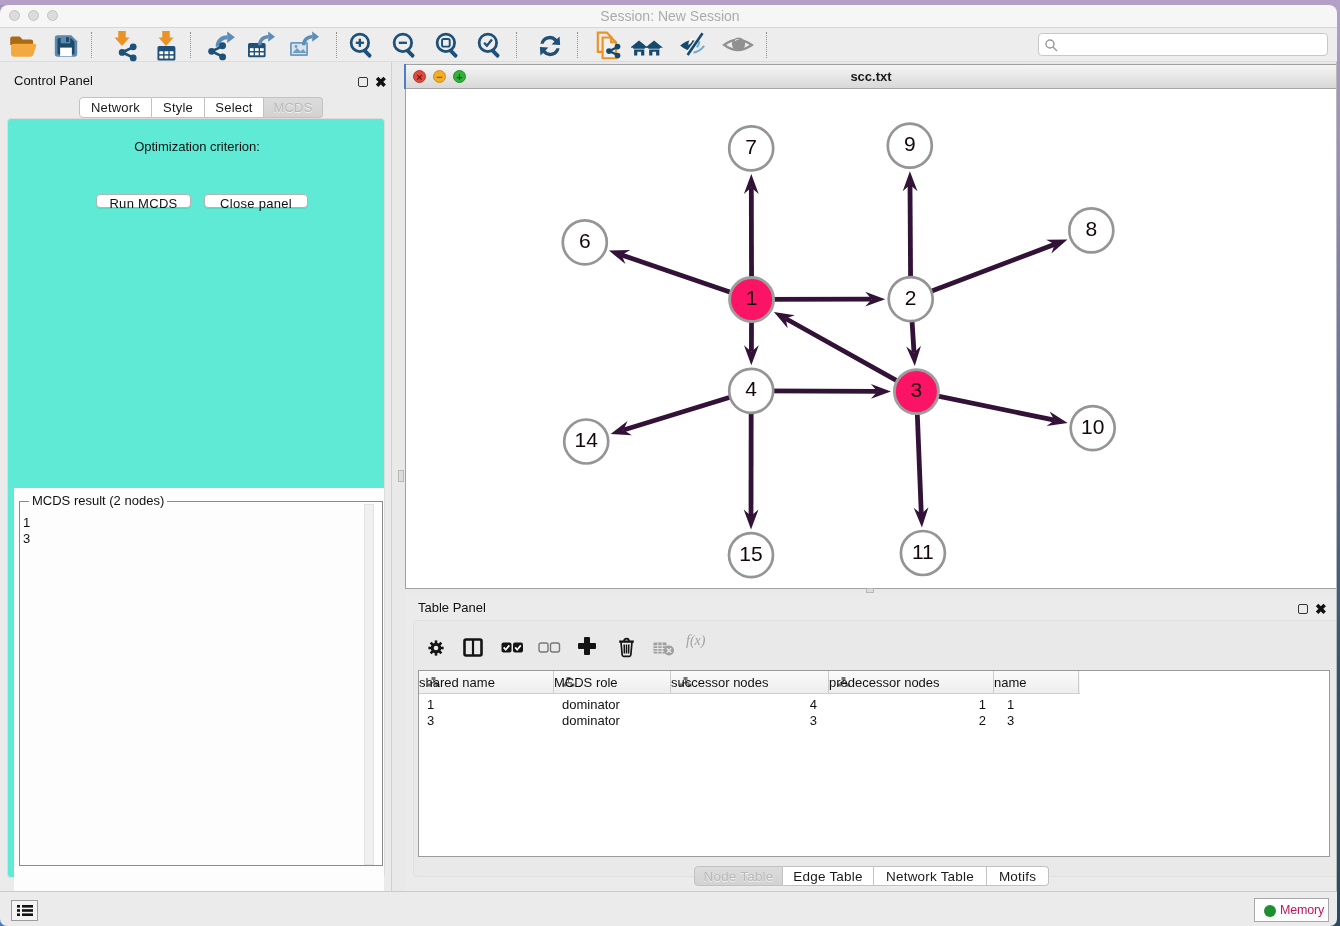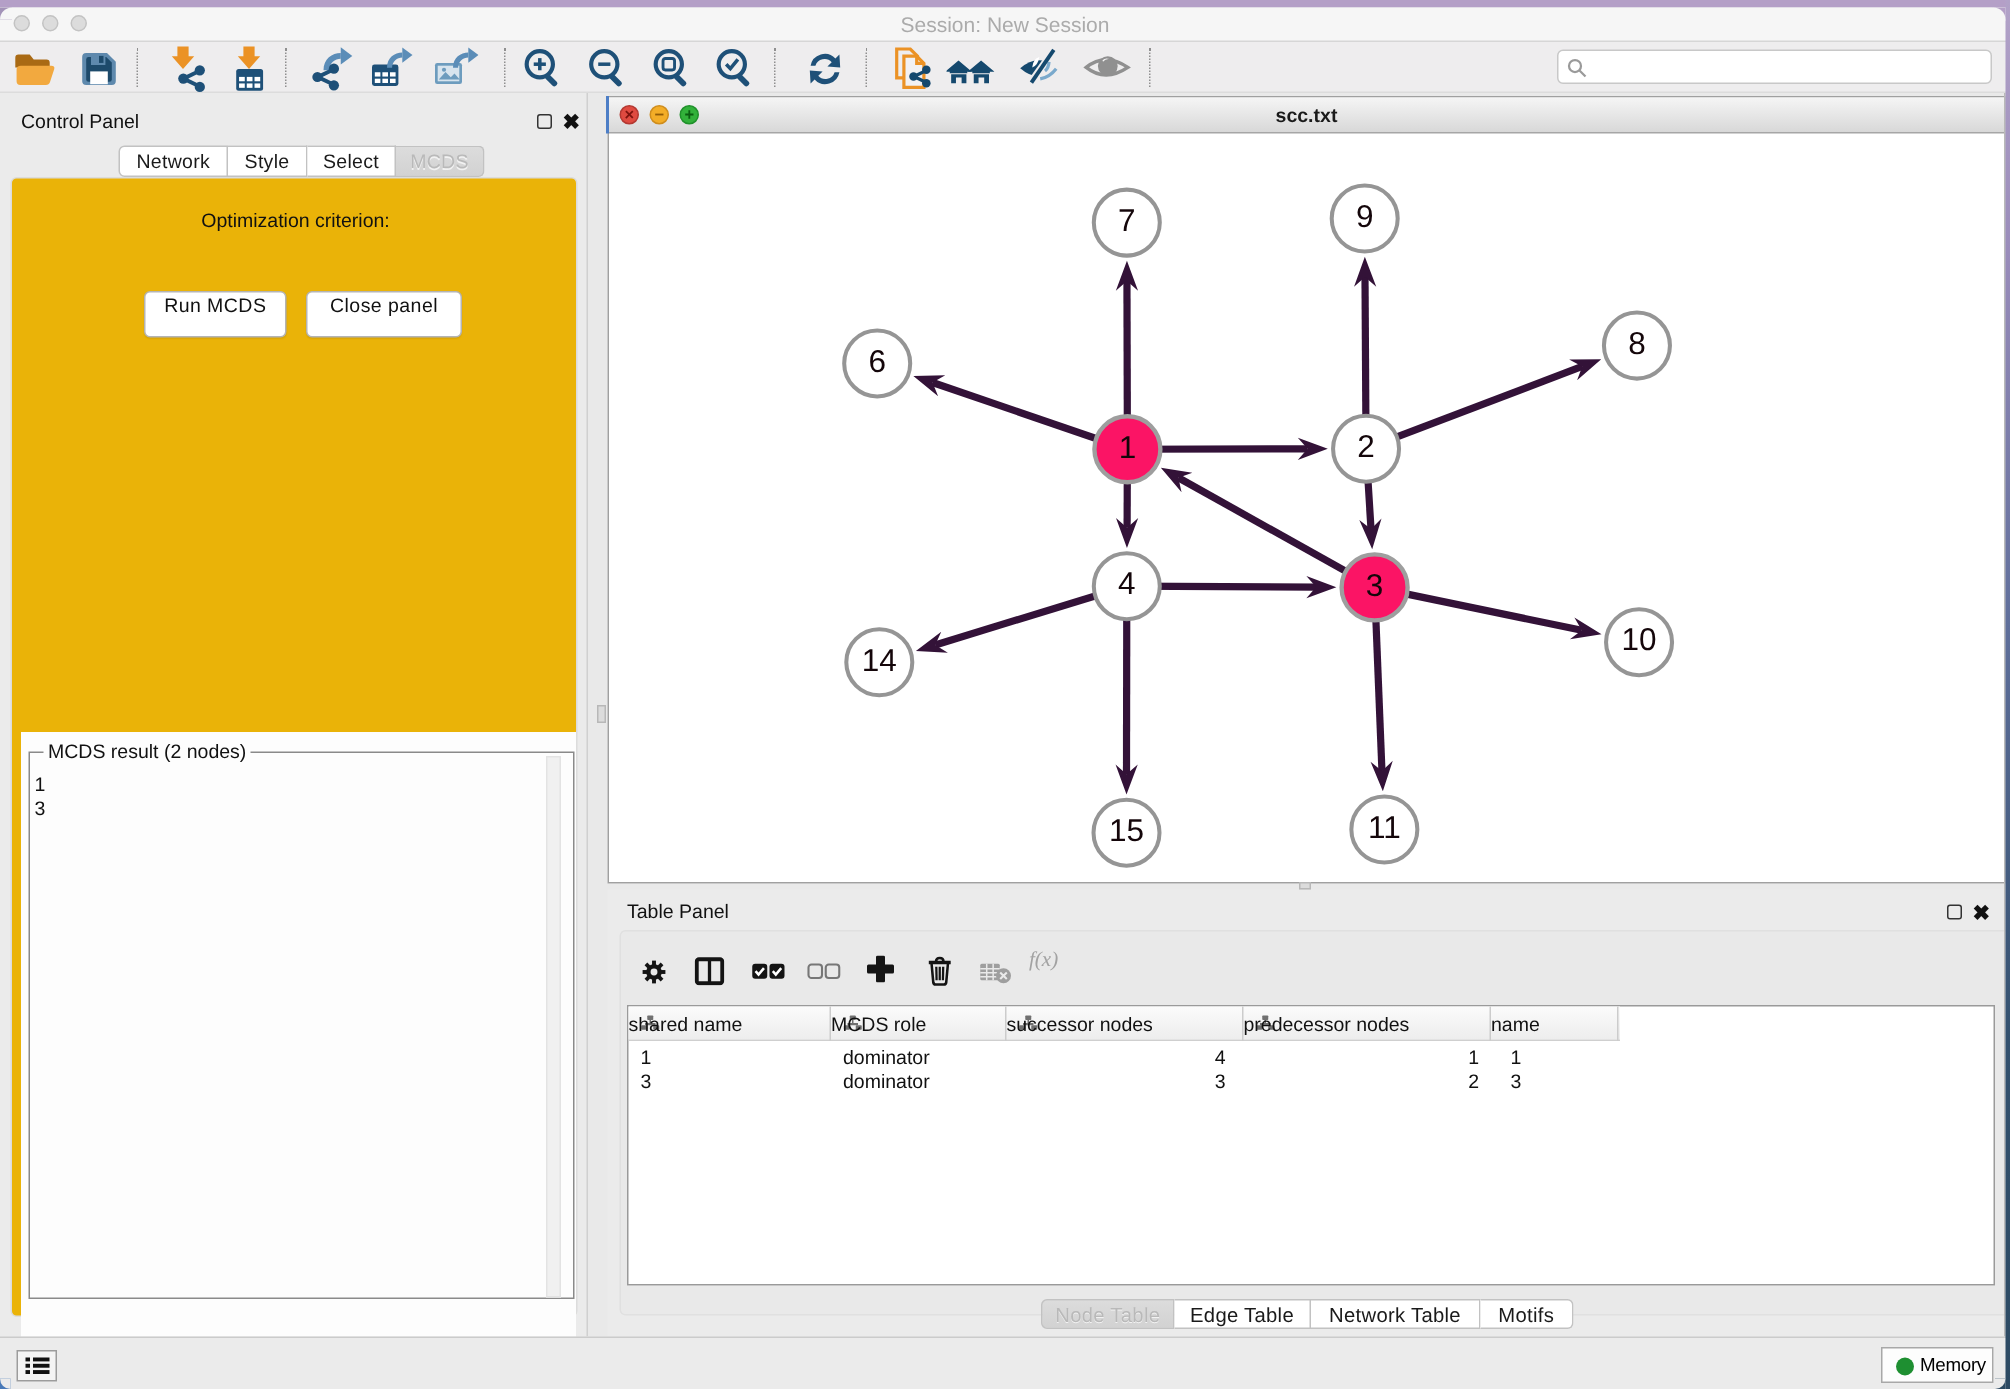--- a/index.html
+++ b/index.html
@@ -19,25 +19,25 @@
 #cpanel{left:0;top:62px;width:392px;height:829px;background:#ebebeb;border-right:1px solid #d0d0d0;}
 #cpanel .ptitle{position:absolute;left:14px;top:11px;font-size:13px;color:#111;}
 .wicons{position:absolute;top:10px;}
 .sqico{display:inline-block;width:10px;height:10px;border:1.5px solid #333;border-radius:2px;vertical-align:middle;}
 .xico{display:inline-block;font-size:14px;font-weight:bold;color:#111;vertical-align:middle;margin-left:7px;}
 .tabrow{position:absolute;font-size:13px;}
 .tab{position:absolute;top:0;height:21px;line-height:20px;text-align:center;background:#fff;border:1px solid #c2c2c2;border-left:none;color:#1a1a1a;letter-spacing:.2px;}
 .tab.first{border-left:1px solid #c2c2c2;border-radius:4px 0 0 4px;}
 .tab.last{border-radius:0 4px 4px 0;}
 .tab.sel{background:linear-gradient(#dcdcdc,#d2d2d2);color:#b9b9b9;text-shadow:0 1px 0 #f2f2f2;}
-#cpcontent{position:absolute;left:7px;top:56px;width:378px;height:760px;background:#eab308;border:1px solid #dcdcdc;border-radius:4px;}
+#cpcontent{position:absolute;left:7px;top:56px;width:378px;height:760px;background:#5eead4;border:1px solid #dcdcdc;border-radius:4px;}
 #optlabel{position:absolute;left:0;top:20px;width:378px;text-align:center;font-size:13px;color:#111;}
 #dropdown{position:absolute;left:38px;top:43px;width:308px;height:19px;background:#fff;border:1px solid #b4b4b4;border-radius:4px;font-size:13px;color:#111;line-height:17px;padding-left:13px;letter-spacing:.2px;box-shadow:0 1px 1px rgba(0,0,0,.08);}
 #dropdown svg{position:absolute;right:5px;top:1px;}
-.btn{position:absolute;height:31px;background:#fff;border:1px solid #b4b4b4;border-radius:4px;font-size:13px;color:#111;text-align:center;line-height:17px;letter-spacing:.3px;box-shadow:0 1px 1px rgba(0,0,0,.08);}
+.btn{position:absolute;height:14px;background:#fff;border:1px solid #b4b4b4;border-radius:4px;font-size:13px;color:#111;text-align:center;line-height:17px;letter-spacing:.3px;box-shadow:0 1px 1px rgba(0,0,0,.08);}
 #whitepanel{position:absolute;left:6px;top:369px;width:370px;height:424px;background:#fdfdfd;}
 #groupbox{position:absolute;left:5px;top:13px;width:364px;height:365px;border:1px solid #8a8a8a;}
 #grouptitle{position:absolute;left:9px;top:-9px;background:#fdfdfd;padding:0 3px;font-size:13px;color:#111;}
 #whitepanel .num{position:absolute;left:9px;font-size:13px;color:#111;}
 #rscroll{position:absolute;left:350px;top:16px;width:10px;height:361px;background:#f0f0f0;border:1px solid #e3e3e3;}
 
 #sccwin{left:405px;top:64px;width:932px;height:525px;background:#fff;border:1px solid #a0a0a0;}
 #scctitle{position:absolute;left:0;top:0;width:930px;height:24px;background:linear-gradient(#f5f5f5,#d8d8d8);border-bottom:1px solid #a6a6a6;}
 #scctitle .title{position:absolute;top:4px;width:930px;text-align:center;font-size:13px;font-weight:bold;color:#1a1a1a;}
 .tl2{position:absolute;top:5px;width:13px;height:13px;border-radius:50%;font-size:11px;line-height:12px;text-align:center;font-weight:bold;}
@@ -54,21 +54,21 @@
 #tablebox{position:absolute;left:13px;top:77px;width:912px;height:187px;background:#fff;border:1px solid #9a9a9a;}
 #thead{position:absolute;left:0;top:0;width:661px;height:23px;background:linear-gradient(#fbfbfb,#ededed);border-bottom:1px solid #cfcfcf;font-size:13px;color:#111;}
 .hcol{position:absolute;top:0;height:23px;border-right:1px solid #cccccc;}
 .hlab{position:absolute;top:4px;width:100%;text-align:left;}
 .trow{position:absolute;font-size:13px;color:#111;height:16px;line-height:16px;}
 
 #btabs{position:absolute;font-size:13.5px;}
 
 #statusbar{left:0;top:891px;width:1340px;height:35px;background:#ebebeb;border-top:1px solid #cbcbcb;}
 #listbtn{position:absolute;left:11px;top:8px;width:27px;height:21px;background:#f4f4f4;border:1px solid #9c9c9c;}
-#membtn{position:absolute;left:1254px;top:6px;width:75px;height:24px;background:#fdfdfd;border:1px solid #a8a8a8;font-size:13px;color:#000000;}
+#membtn{position:absolute;left:1254px;top:6px;width:75px;height:24px;background:#fdfdfd;border:1px solid #a8a8a8;font-size:13px;color:#be185d;}
 #membtn .dot{position:absolute;left:9px;top:6px;width:12px;height:12px;border-radius:50%;background:#1e8f31;}
 #membtn .mtxt{position:absolute;left:25px;top:4px;font-size:12.5px;letter-spacing:-0.2px;}
 </style>
 </head>
 <body>
 <div class="abs" id="purple"></div>
 <div class="abs" id="mactitle">
   <div class="tl t1"></div>
     <div class="tl t2"></div>
     <div class="tl t3"></div>

